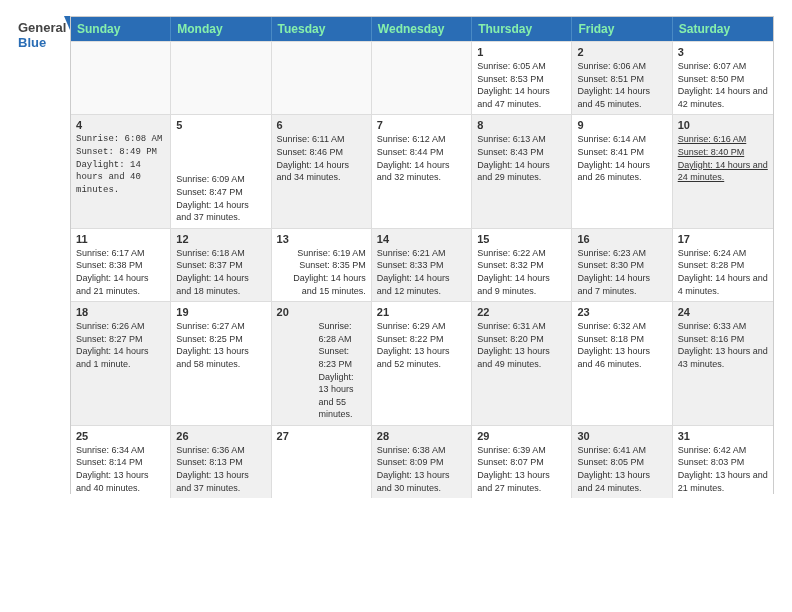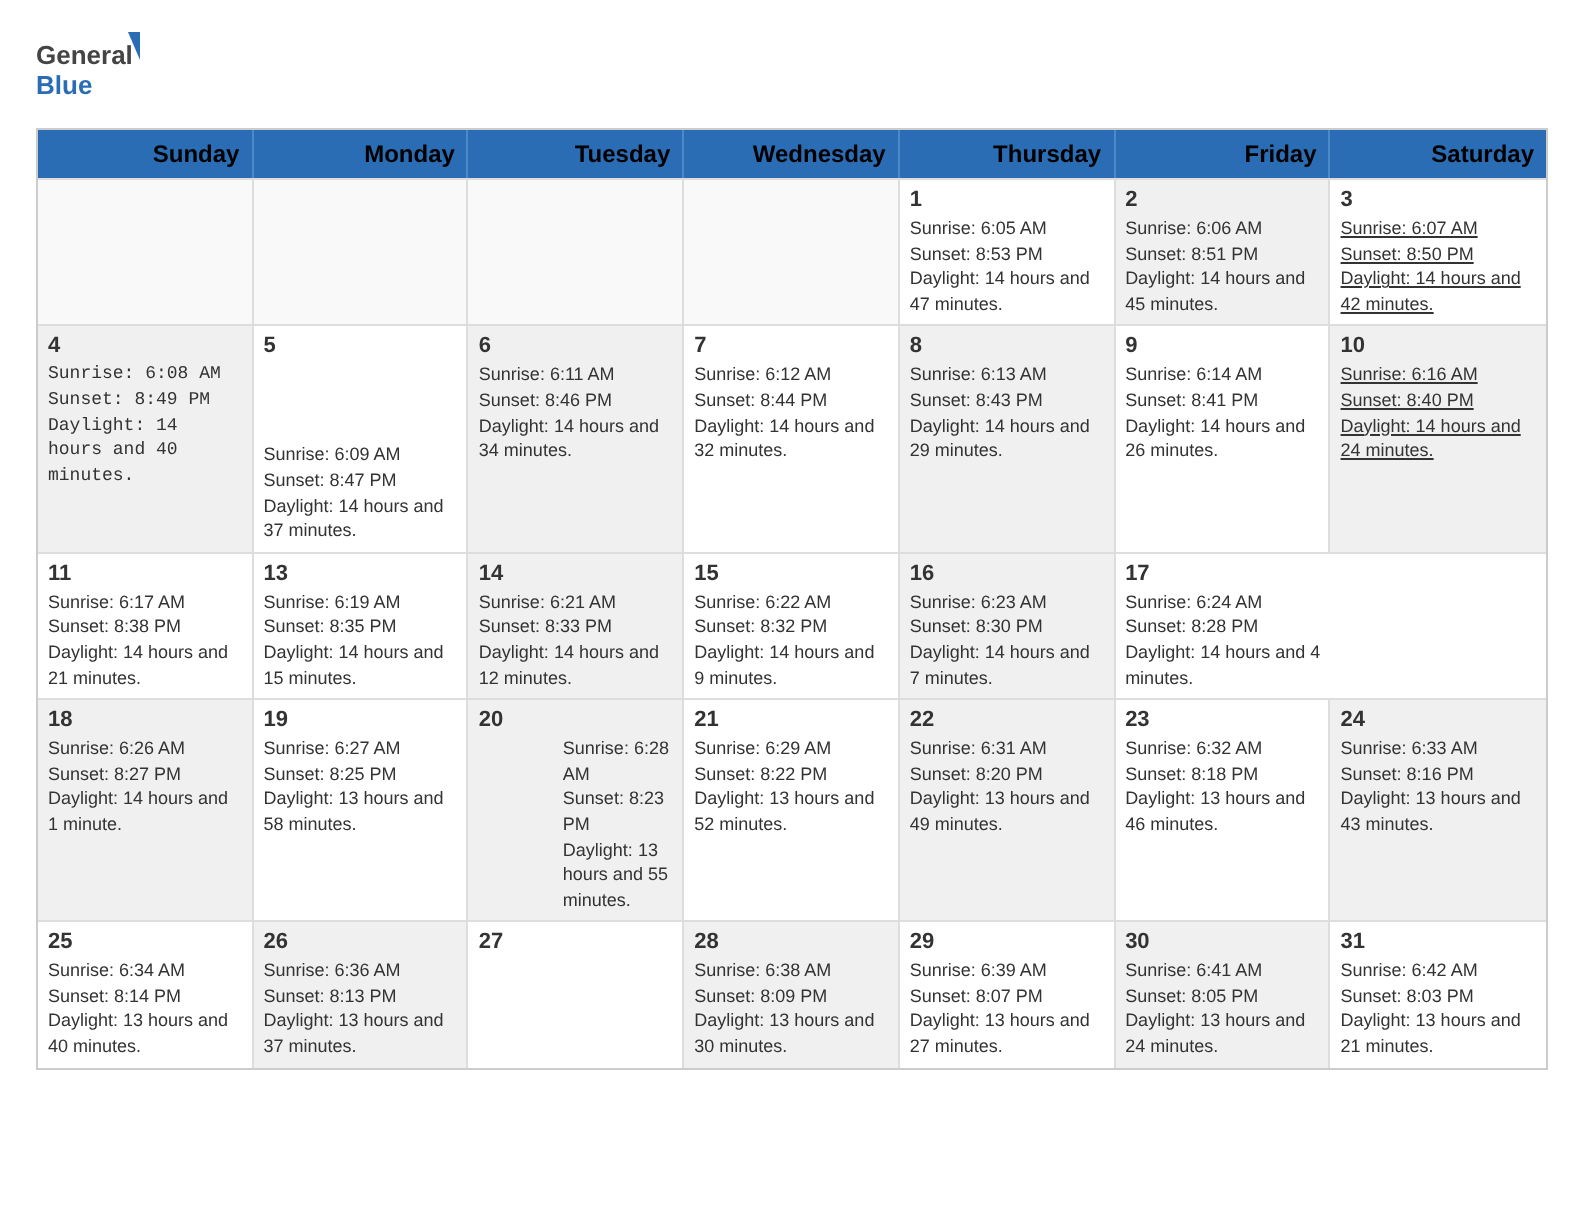--- a/index.html
+++ b/index.html
@@ -8,21 +8,21 @@
       background: #fff;
       width: 792px;
       height: 612px;
       overflow: hidden;
     }
     .page {
       width: 792px;
       height: 504px;
       padding: 16px 18px 10px 18px;
       display: flex;
-      flex-direction: column;
+      flex-direction: row;
     }
     .header {
       display: flex;
       align-items: flex-start;
       justify-content: space-between;
       margin-bottom: 8px;
     }
     .logo {
       display: flex;
       align-items: center;
@@ -46,25 +46,25 @@
       display: flex;
       flex-direction: column;
       border: 1px solid #ccc;
     }
     .cal-header-row {
       display: grid;
       grid-template-columns: repeat(7, 1fr);
       background: #2a6db5;
     }
     .cal-header-cell {
-      color: #000000;
+      color: #86efac;
       font-size: 12px;
       font-weight: bold;
       padding: 5px 6px;
-      text-align: right;
+      text-align: left;
       border-right: 1px solid #4a8ac5;
     }
     .cal-header-cell:last-child { border-right: none; }
     .cal-body {
       flex: 1;
       display: flex;
       flex-direction: column;
     }
     .cal-row {
       display: grid;
@@ -137,21 +137,21 @@
 Daylight: 14 hours and 47 minutes.</div>
           </div>
           <div class="cal-cell alt-bg">
             <div class="day-num">2</div>
             <div class="cell-text" style="white-space: pre-line;">Sunrise: 6:06 AM
 Sunset: 8:51 PM
 Daylight: 14 hours and 45 minutes.</div>
           </div>
           <div class="cal-cell">
             <div class="day-num">3</div>
-            <div class="cell-text" style="white-space: pre-line; text-decoration: underline;">Sunrise: 6:07 AM
+            <div class="cell-text" style="white-space: pre-line;">Sunrise: 6:07 AM
 Sunset: 8:50 PM
 Daylight: 14 hours and 42 minutes.</div>
           </div>
         </div>
         <div class="cal-row">
           <div class="cal-cell alt-bg">
             <div class="day-num">4</div>
             <div class="cell-text" style="white-space: pre-line; font-family: Liberation Mono, monospace;">Sunrise: 6:08 AM
 Sunset: 8:49 PM
 Daylight: 14 hours and 40 minutes.</div>
@@ -193,23 +193,29 @@
 Daylight: 14 hours and 24 minutes.</div>
           </div>
         </div>
         <div class="cal-row">
           <div class="cal-cell">
             <div class="day-num">11</div>
             <div class="cell-text" style="white-space: pre-line;">Sunrise: 6:17 AM
 Sunset: 8:38 PM
 Daylight: 14 hours and 21 minutes.</div>
           </div>
+          <div class="cal-cell alt-bg">
+            <div class="day-num">12</div>
+            <div class="cell-text" style="white-space: pre-line;">Sunrise: 6:18 AM
+Sunset: 8:37 PM
+Daylight: 14 hours and 18 minutes.</div>
+          </div>
           <div class="cal-cell">
             <div class="day-num">13</div>
-            <div class="cell-text" style="white-space: pre-line;">Sunrise: 6:19 AM
+            <div class="cell-text" style="white-space: pre-line; text-align: right;">Sunrise: 6:19 AM
 Sunset: 8:35 PM
 Daylight: 14 hours and 15 minutes.</div>
           </div>
           <div class="cal-cell alt-bg">
             <div class="day-num">14</div>
             <div class="cell-text" style="white-space: pre-line;">Sunrise: 6:21 AM
 Sunset: 8:33 PM
 Daylight: 14 hours and 12 minutes.</div>
           </div>
           <div class="cal-cell">

